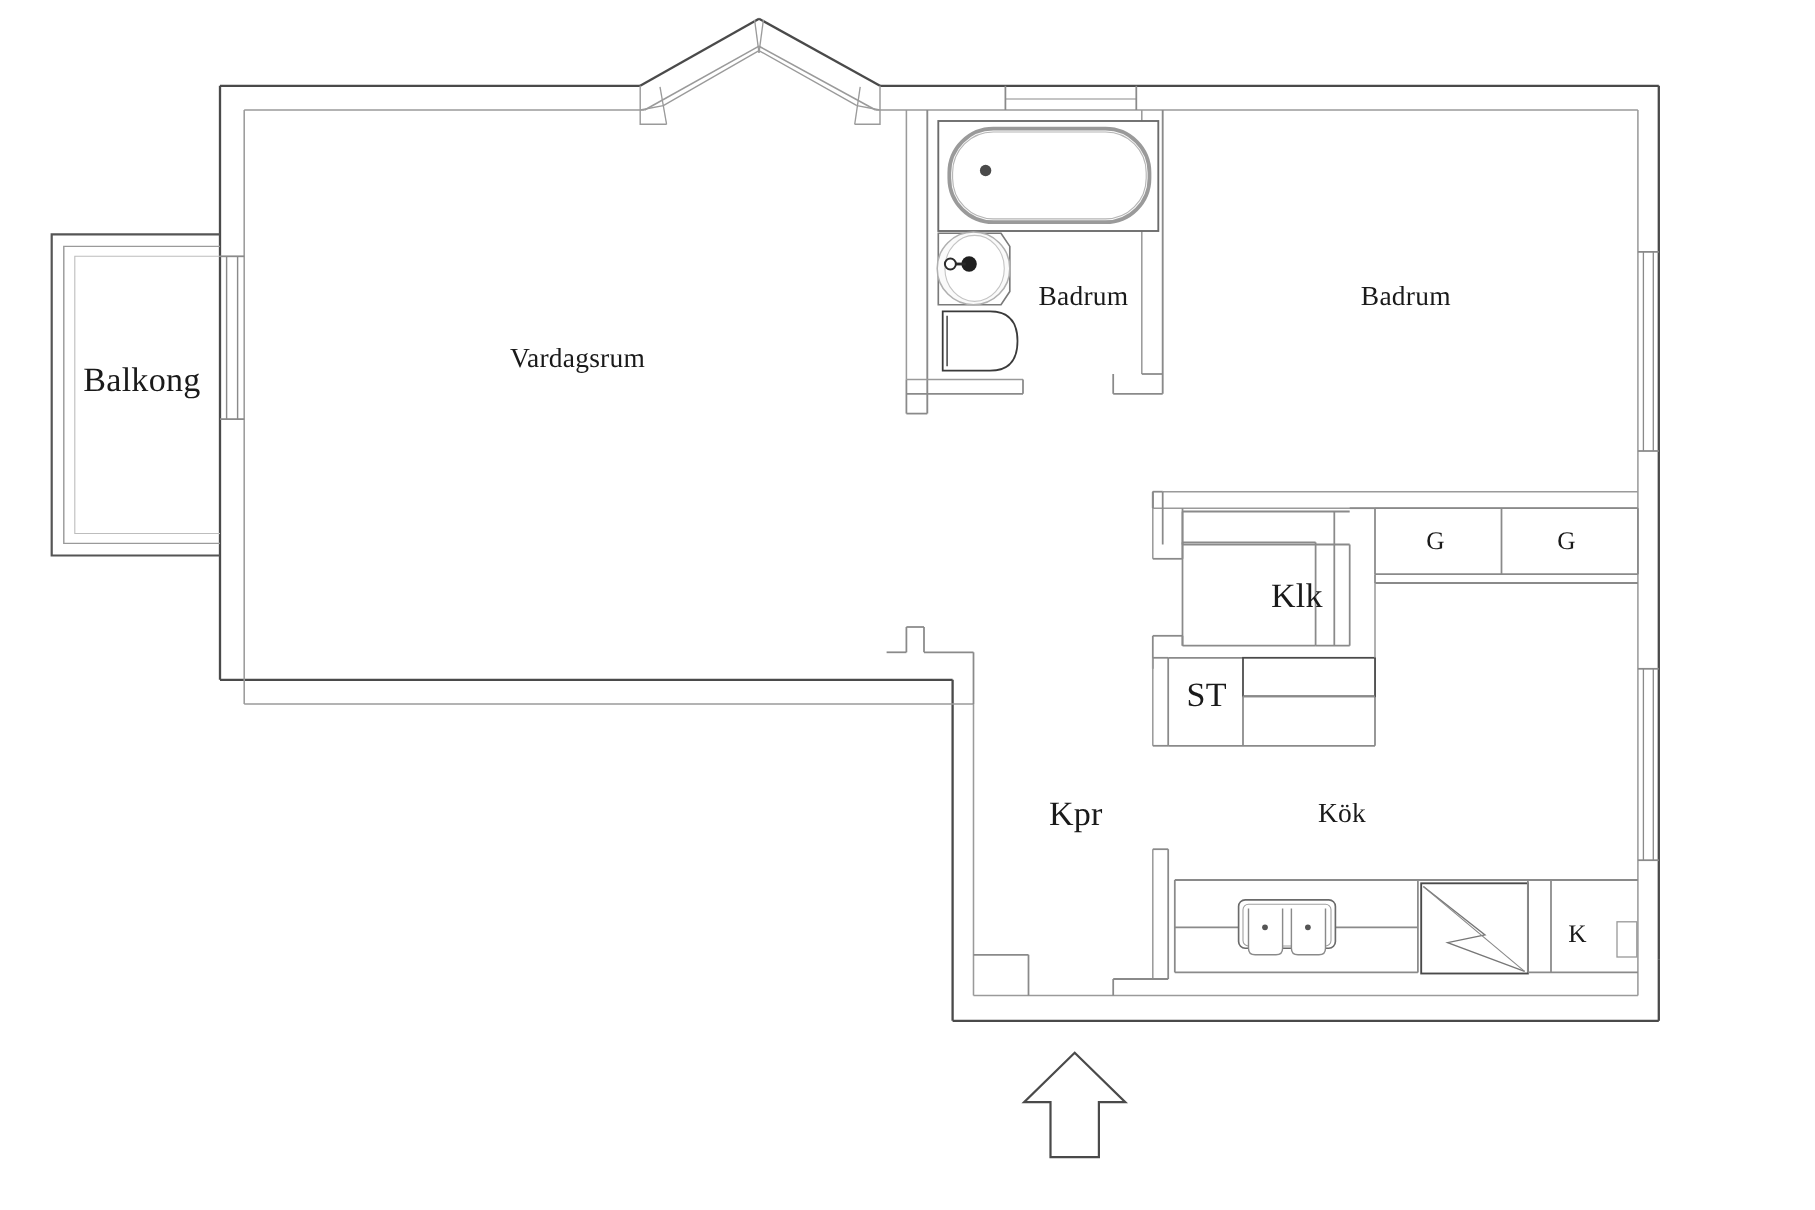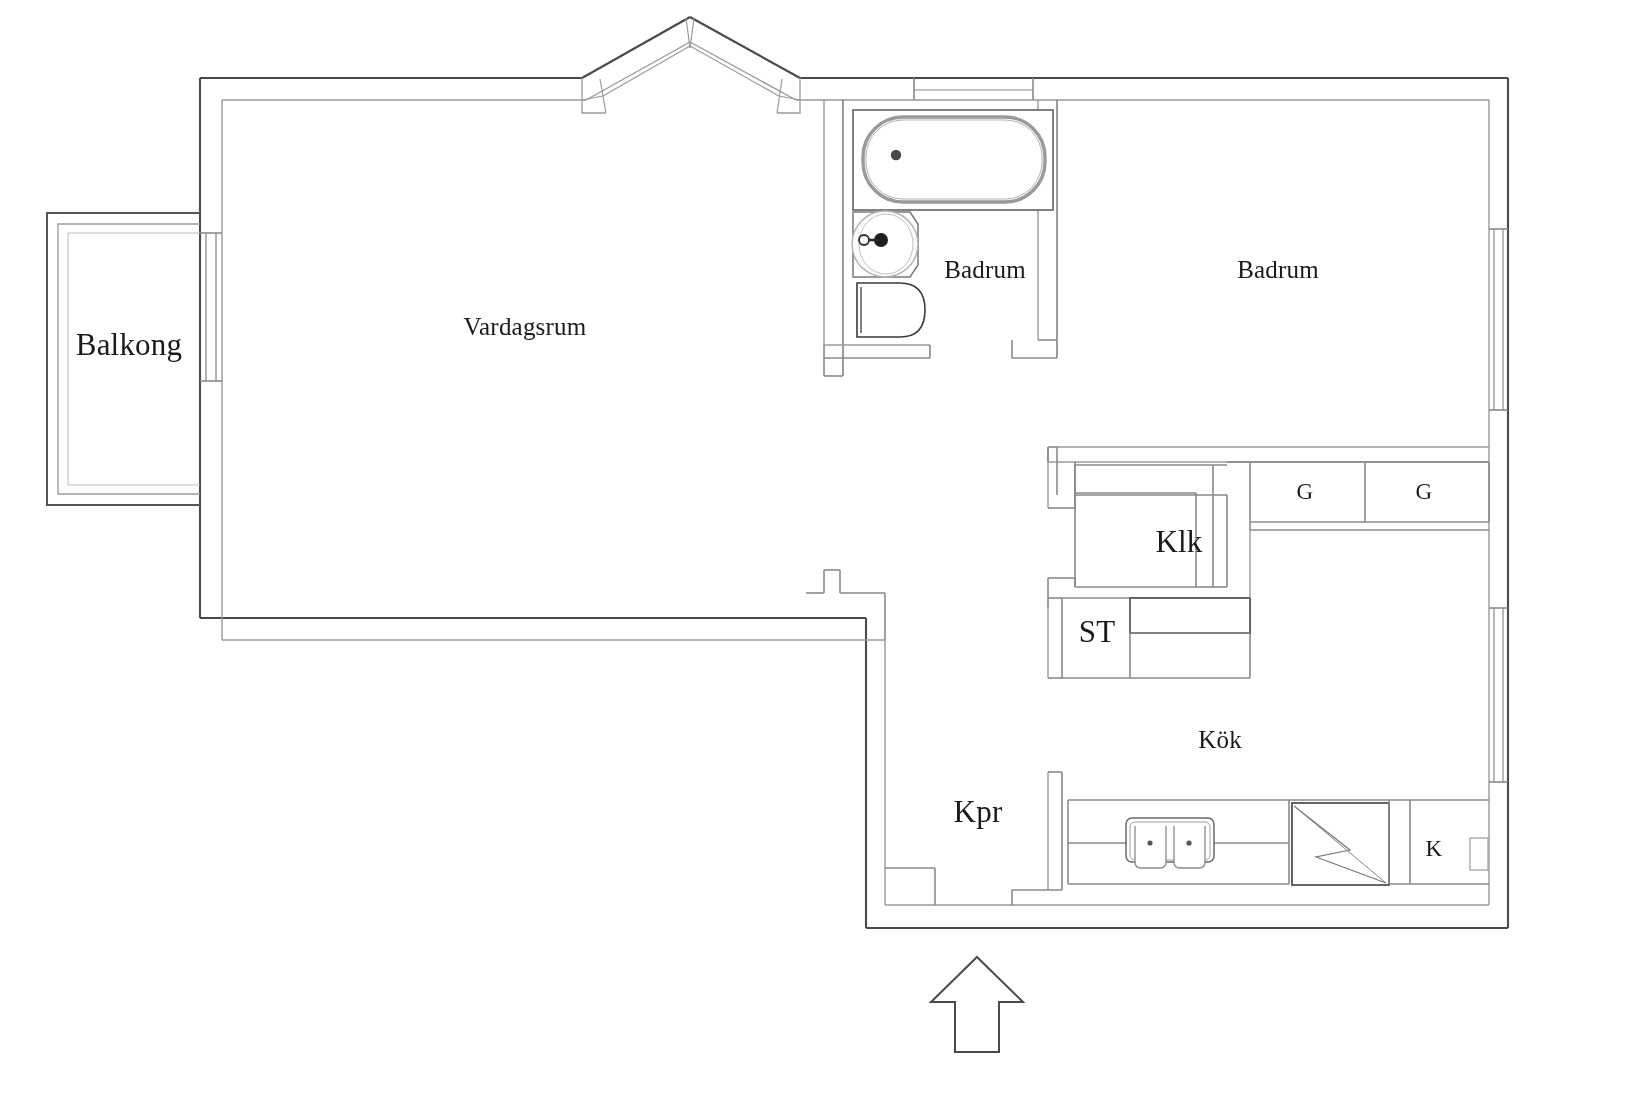--- a/index.html
+++ b/index.html
@@ -302,17 +302,17 @@
   <div class="room-label lbl-md" style="left:1179px; top:542px;">Klk</div>
 
   <div class="room-label lbl-sm" style="left:1305px; top:492px;">G</div>
 
   <div class="room-label lbl-sm" style="left:1424px; top:492px;">G</div>
 
   <div class="room-label lbl-md" style="left:1097px; top:632px;text-align:right;">ST</div>
 
   <div class="room-label lbl-lg" style="left:1220px; top:740px;">Kök</div>
 
-  <div class="room-label lbl-md" style="left:978px; top:812px;">Kpr</div>
+  <div class="room-label lbl-md" style="left:978px; top:740px;">Kpr</div>
 
   <div class="room-label lbl-sm" style="left:1434px; top:849px;">K</div>
 
 </div>
 
 </body></html>

